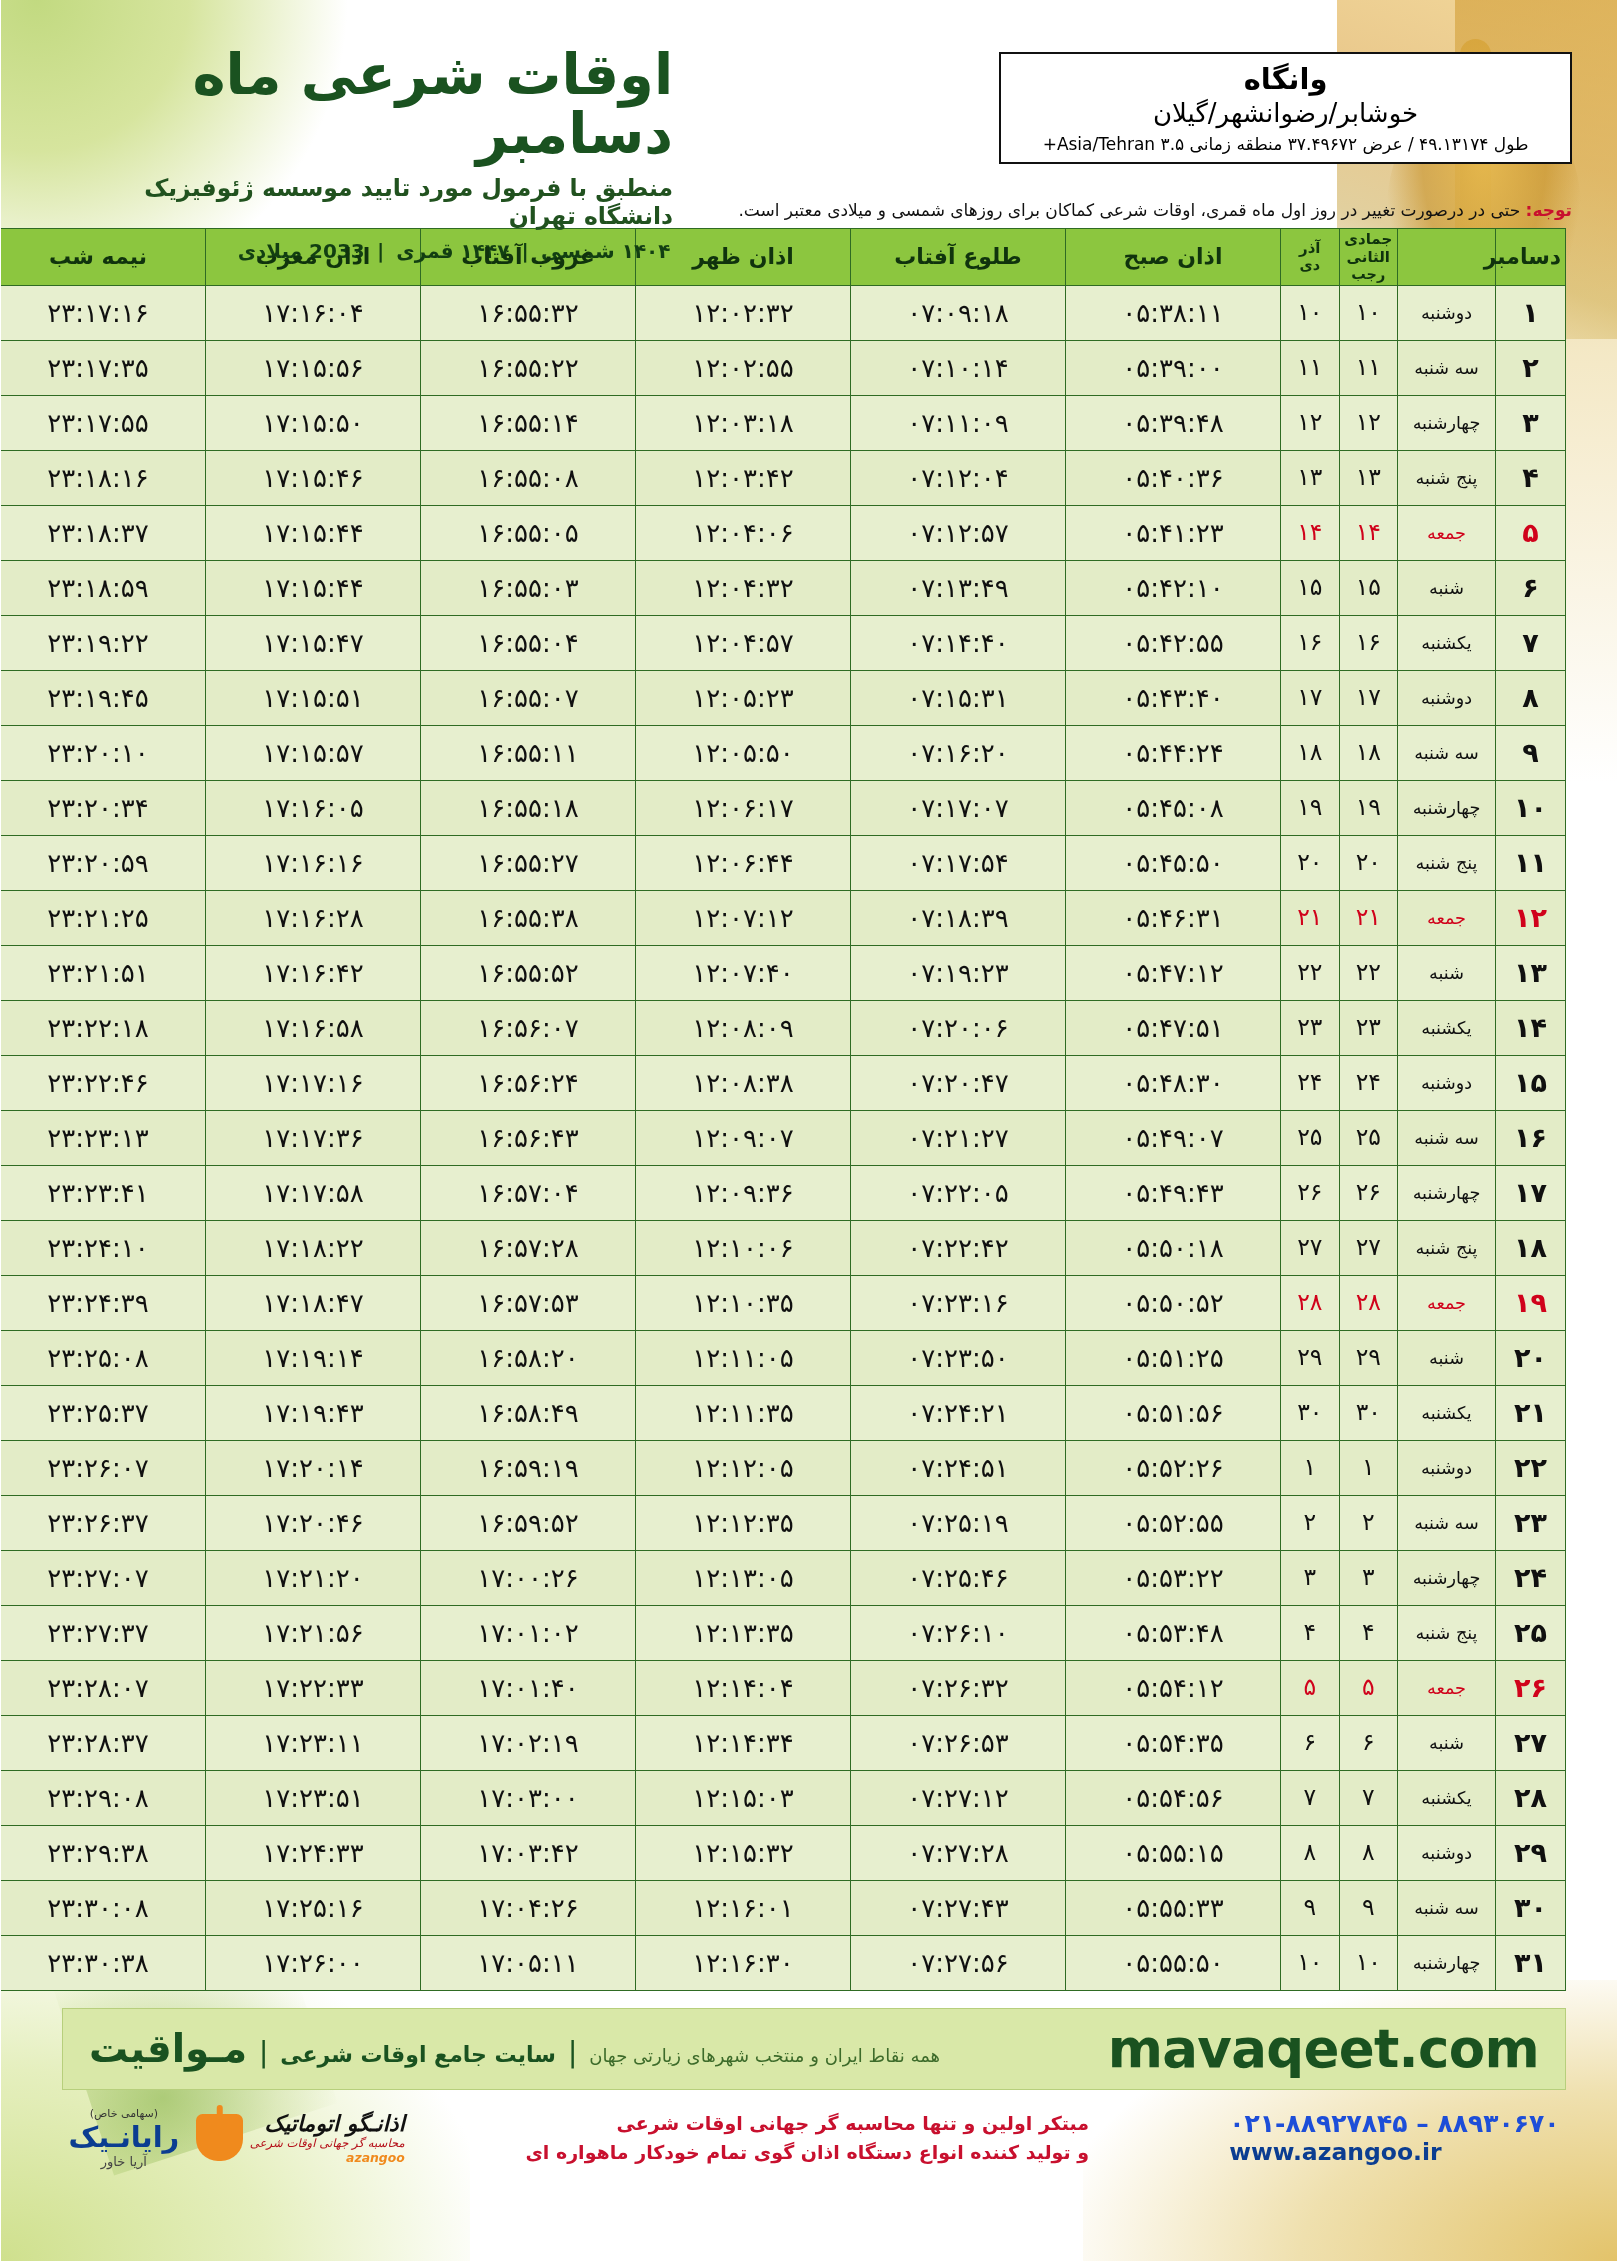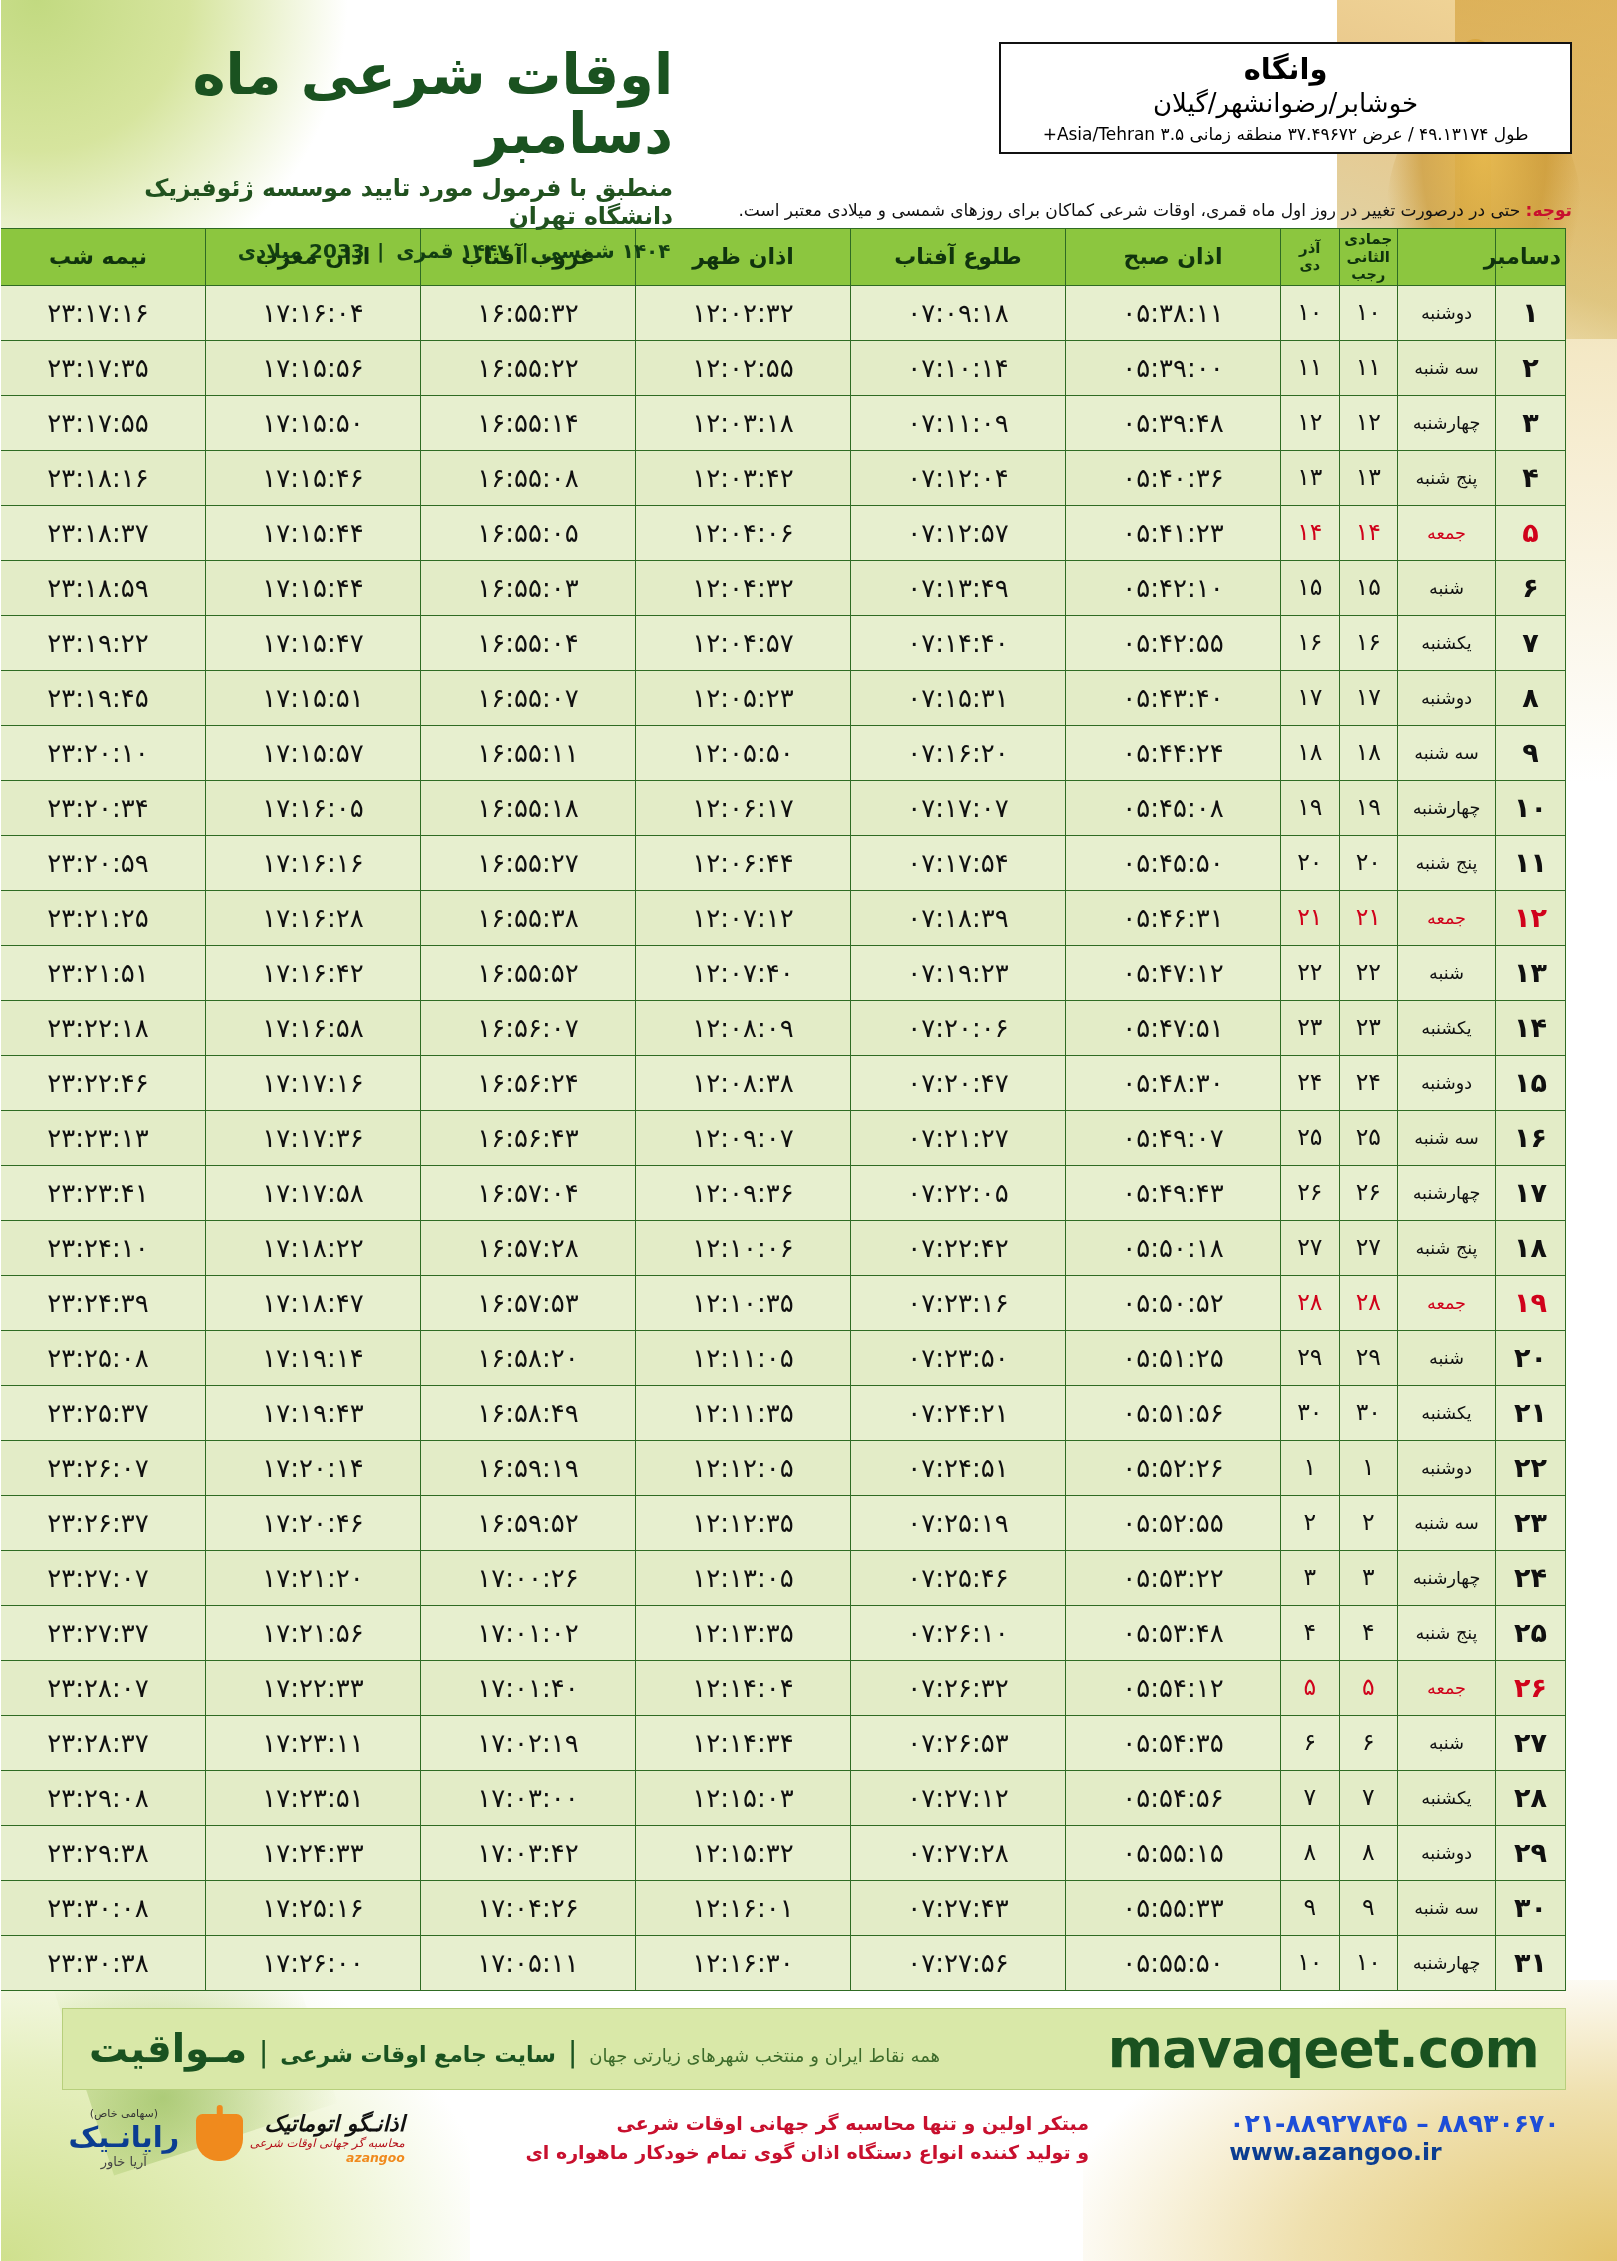--- a/index.html
+++ b/index.html
@@ -126,21 +126,21 @@
   }
   .year-line span { padding: 0 2.6px; }
 
   .location-box {
     width: 652px;
     border: 2px solid #111;
     background: #ffffff;
     box-sizing: border-box;
     padding: 9px 6.5px 7.8px 6.5px;
     text-align: center;
-    margin-top: 4px;
+    margin-top: 14px;
   }
   .loc-name {
     font-size: 29px;
     font-weight: bold;
     color: #000;
     line-height: 1.15;
     margin-bottom: 1.3px;
   }
   .loc-path {
     font-size: 26px;

